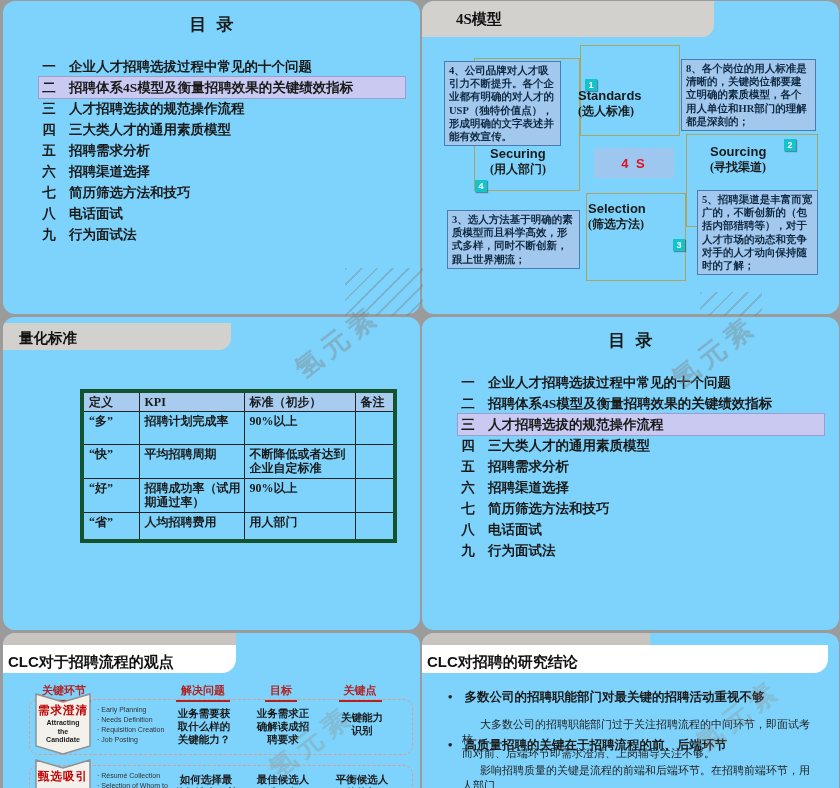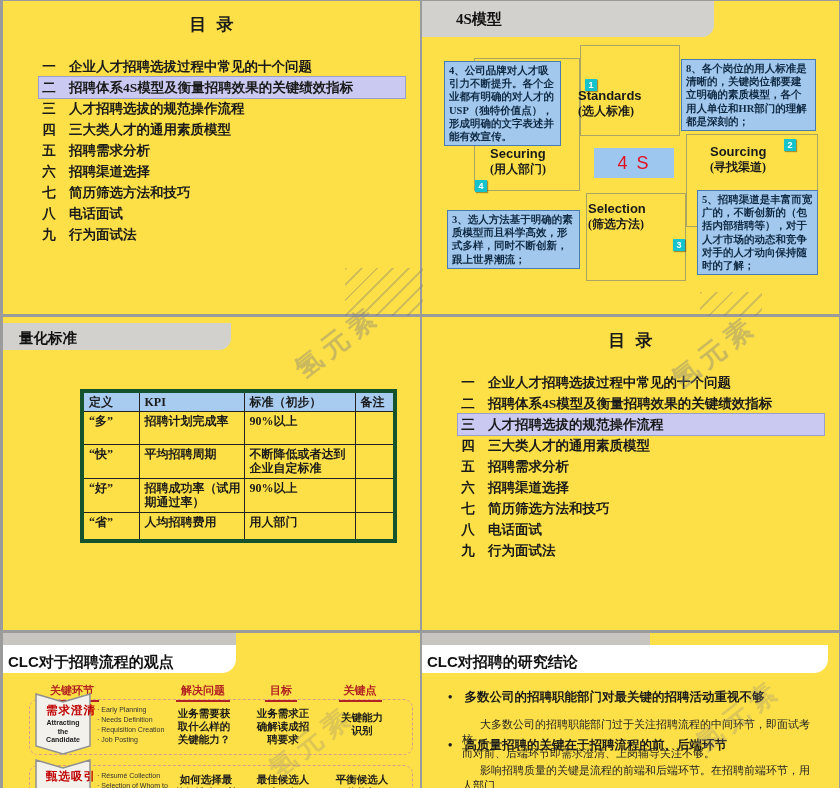--- a/index.html
+++ b/index.html
@@ -3,21 +3,21 @@
 <meta charset="utf-8">
 <style>
   * { margin:0; padding:0; box-sizing:border-box; }
   html,body { background:#777; }
   #canvas {
     position:relative; width:840px; height:788px; overflow:hidden;
     background:#9B9B9B;
     font-family:"Liberation Serif","DejaVu Serif",serif;
     color:#1a1a1a;
   }
-  .slide { position:absolute; width:417px; height:313px; background:#fde047; overflow:hidden; }
+  .slide { position:absolute; width:417px; height:313px; background:#7dd3fc; overflow:hidden;border-radius:12px; }
   #s1 { left:3px;   top:1px; }
   #s2 { left:422px; top:1px; }
   #s3 { left:3px;   top:317px; }
   #s4 { left:422px; top:317px; }
   #s5 { left:3px;   top:633px; }
   #s6 { left:422px; top:633px; }
 
   
   .toc-title { position:absolute; top:12px; left:0; width:100%; text-align:center;
     font-size:17px; font-weight:bold; letter-spacing:10px; text-indent:10px; }
@@ -53,21 +53,21 @@
   .b3 { left:251px; top:238px; } .b4 { left:53px;  top:179px; }
   .callout { position:absolute; background:#A3C8EE; border:1px solid #4A7CB0;
     font-size:10.5px; font-weight:bold; line-height:13.2px; color:#102A43;
     padding:2px 4px; z-index:2; }
   .c-tl { left:22px;  top:60px;  width:117px; }
   .c-tr { left:259px; top:58px;  width:135px; }
   .c-bl { left:25px;  top:209px; width:133px; }
   .c-br { left:275px; top:189px; width:121px; }
   .center4s { position:absolute; left:172px; top:147px; width:80px; height:30px;
     background:#9EC7F0; z-index:5; display:flex; align-items:center; justify-content:center;
-    font-family:"Liberation Sans",sans-serif; font-weight:normal; font-size:18px;
+    font-family:"Liberation Sans",sans-serif; font-weight:bold; font-size:13px;
     letter-spacing:2px; color:#E01020; }
 
   
   .s3-bar { left:0; top:6px; width:228px; height:27px; }
   .s3-title { position:absolute; left:16px; top:12px; font-size:14.5px; }
   .kpi-table { position:absolute; left:61px; top:72px; border-collapse:collapse;
     border:4px solid #14532d; table-layout:fixed;margin-left:16px; }
   .kpi-table td, .kpi-table th { border:1px solid #222; font-size:12px; font-weight:bold;
     text-align:left; vertical-align:top; padding:2px 0 0 5px; white-space:pre-line; line-height:14px; }
   .kpi-table th { background:#A8CBF0; height:20px; }
@@ -78,29 +78,29 @@
   .strip { position:absolute; left:0; top:0; height:12px; background:#C8C5C1; }
   .whiteband { position:absolute; left:0; top:12px; height:28px; background:#FFFFFF;
     border-bottom-right-radius:14px; }
   .clc-title { position:absolute; left:5px; top:20px; font-size:15px; font-weight:bold;
     font-family:"Liberation Sans","DejaVu Sans",sans-serif; color:#111; z-index:2; }
 
   
   .colhead { position:absolute; top:50px; text-align:center;
     font-size:11px; font-weight:bold; color:#B22222; }
   .colhead span { display:inline-block; border-bottom:2px solid #B22222; padding:0 5px 2px; }
-  .ch1 { left:36px;  width:66px; } .ch2 { left:166px; width:68px; }
+  .ch1 { left:28px;  width:66px; } .ch2 { left:166px; width:68px; }
   .ch3 { left:250px; width:56px; } .ch4 { left:326px; width:62px; }
   .crow { position:absolute; left:26px; width:384px; height:56px;
     border:1px dashed #DB9C8F; border-radius:9px; }
   .crow1 { top:66px; } .crow2 { top:132px; }
   .ribbon { position:absolute; width:56px; height:62px; z-index:3; }
   .rib1 { left:32px; top:60px; } .rib2 { left:32px; top:126px; }
   .ribbon svg { position:absolute; left:0; top:0; }
-  .rib-cn { position:absolute; top:10px; left:8px; width:100%; text-align:center;
+  .rib-cn { position:absolute; top:10px; left:0; width:100%; text-align:center;
     font-size:11.5px; font-weight:bold; color:#C00000; letter-spacing:1px; }
   .rib-en { position:absolute; top:26px; left:0; width:100%; text-align:center;
     font-family:"Liberation Sans",sans-serif; font-size:7px; font-weight:bold;
     line-height:8.5px; color:#222; white-space:pre-line; }
   .cbullets { position:absolute; font-family:"Liberation Sans",sans-serif;
     font-size:7px; line-height:10px; color:#333; z-index:2; }
   .cbullets div::before { content:"· "; }
   .cb1 { left:94px; top:72px; } .cb2 { left:94px; top:138px; }
   .ccell { position:absolute; text-align:center; font-size:10.5px; font-weight:bold;
     line-height:13px; white-space:pre-line; }

